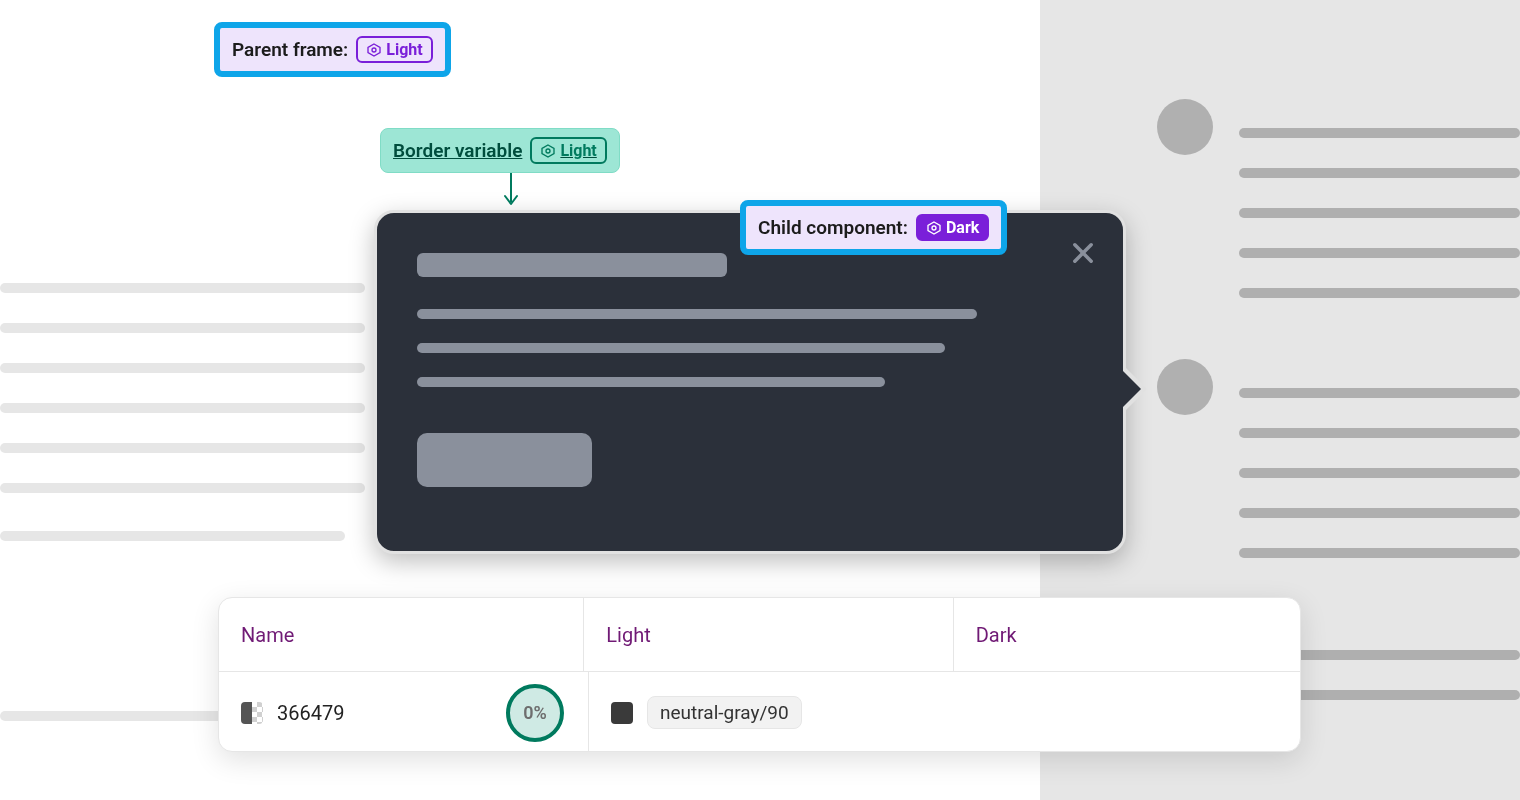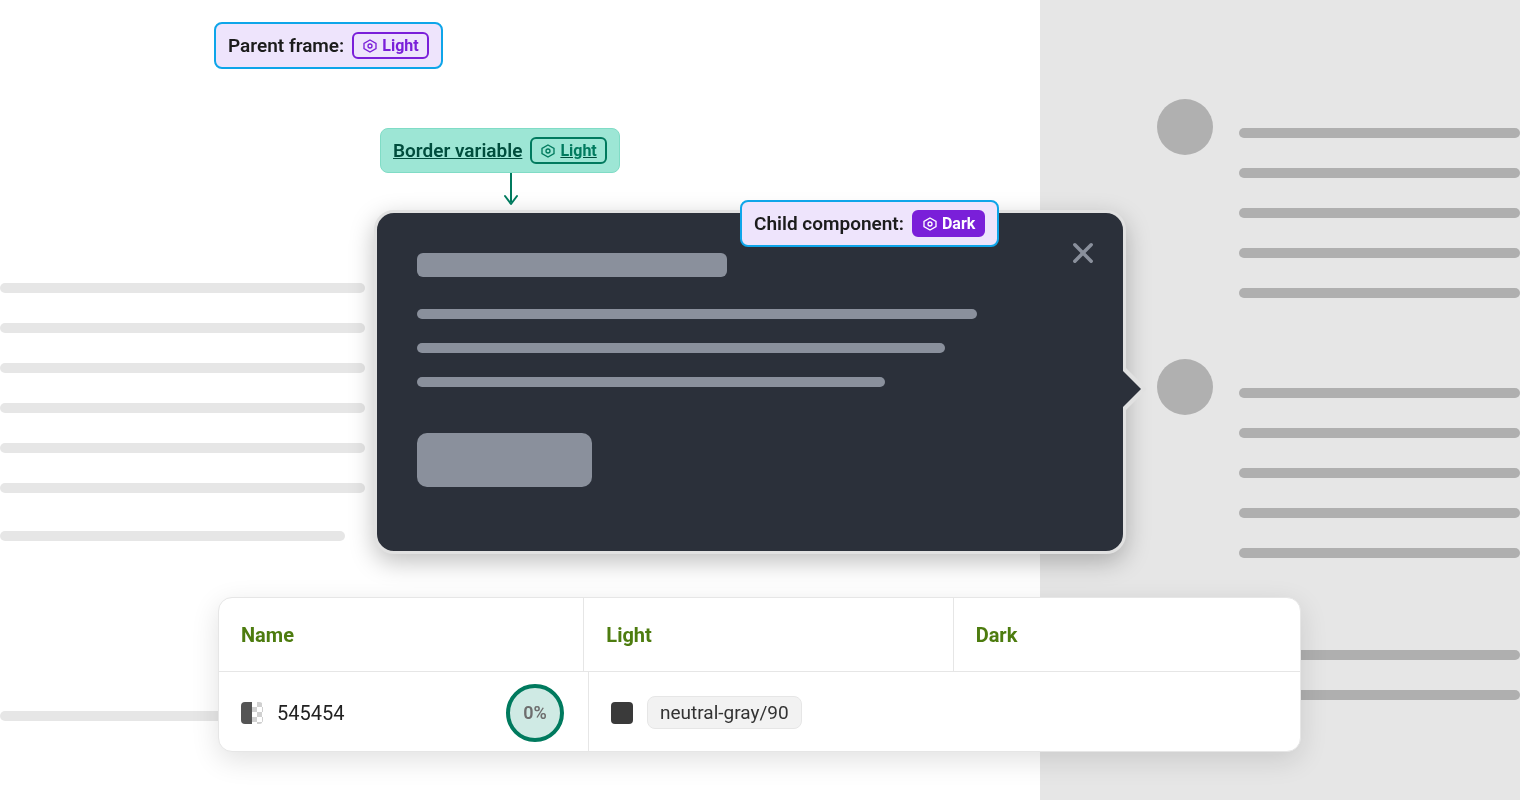--- a/index.html
+++ b/index.html
@@ -49,21 +49,21 @@
   .rl11{ left:1239px; top:650px; width:281px; }
   .rl12{ left:1239px; top:690px; width:281px; }
 
   
   .chip {
     position:absolute; z-index:20;
     display:inline-flex; align-items:center; gap:8px;
     padding:8px 12px; border-radius:8px;
     font-weight:600; font-size:19px;
   }
-  .chip-purple { background:#eee4fc; color:#1c1c1c; border:2px solid #0ea5e9; }
+  .chip-purple { background:#eee4fc; color:#1c1c1c; border:6px solid #0ea5e9; }
   .chip-teal   { background:#9de6d5; color:#004d3d; border:1px solid #80dcc6; }
   .pill {
     display:inline-flex; align-items:center; gap:4px;
     padding:2px 8px; border-radius:6px;
     font-weight:700; font-size:16px;
   }
   .pill-outline-purple { border:2px solid #7a1fd9; color:#7a1fd9; background:transparent; }
   .pill-solid-purple   { border:2px solid #7a1fd9; background:#7a1fd9; color:#ffffff; }
   .pill-outline-teal   { border:2px solid #007a5e; color:#007a5e; background:transparent; }
 
@@ -123,21 +123,21 @@
     box-shadow:0 8px 28px rgba(0,0,0,0.12);
     z-index:15;
     overflow:hidden;
   }
   .vrow { display:flex; height:74px; border-bottom:1px solid #e6e6e6; }
   .vrow:last-child { border-bottom:none; height:81px; }
   .vcell { padding:0 22px; display:flex; align-items:center; font-size:20px; color:#222; }
   .col-name  { width:366px; border-right:1px solid #e6e6e6; }
   .col-light { width:370px; border-right:1px solid #e6e6e6; }
   .col-dark  { width:347px; }
-  .vhead { font-weight:700; color:#4d7c0f; }
+  .vhead { font-weight:400; color:#701a75; }
   .swatch {
     width:22px; height:22px; border-radius:4px; margin-right:14px;
     position:relative; overflow:hidden; flex-shrink:0;
   }
   .swatch .half { position:absolute; top:0; left:0; bottom:0; width:50%; background:#545454; }
   .swatch .checker {
     position:absolute; top:0; left:50%; right:0; bottom:0;
     background:
       linear-gradient(45deg,#d0d0d0 25%,transparent 25%,transparent 75%,#d0d0d0 75%),
       linear-gradient(45deg,#d0d0d0 25%,#fff 25%,#fff 75%,#d0d0d0 75%);
@@ -252,21 +252,21 @@
     <div class="vcell col-name vhead">Name</div>
     <div class="vcell col-light vhead">Light</div>
     <div class="vcell col-dark vhead">Dark</div>
   </div>
   <div class="vrow">
     <div class="vcell col-light">
       <div class="swatch">
         <div class="half"></div>
           <div class="checker"></div>
       </div>
-      <span>545454</span>
+      <span>366479</span>
       <div class="opacity-circle">
         <span>0%</span>
       </div>
     </div>
     <div class="vcell col-dark">
       <div class="swatch-solid"></div>
       <span class="valpill">neutral-gray/90</span>
     </div>
   </div>
 </div>

